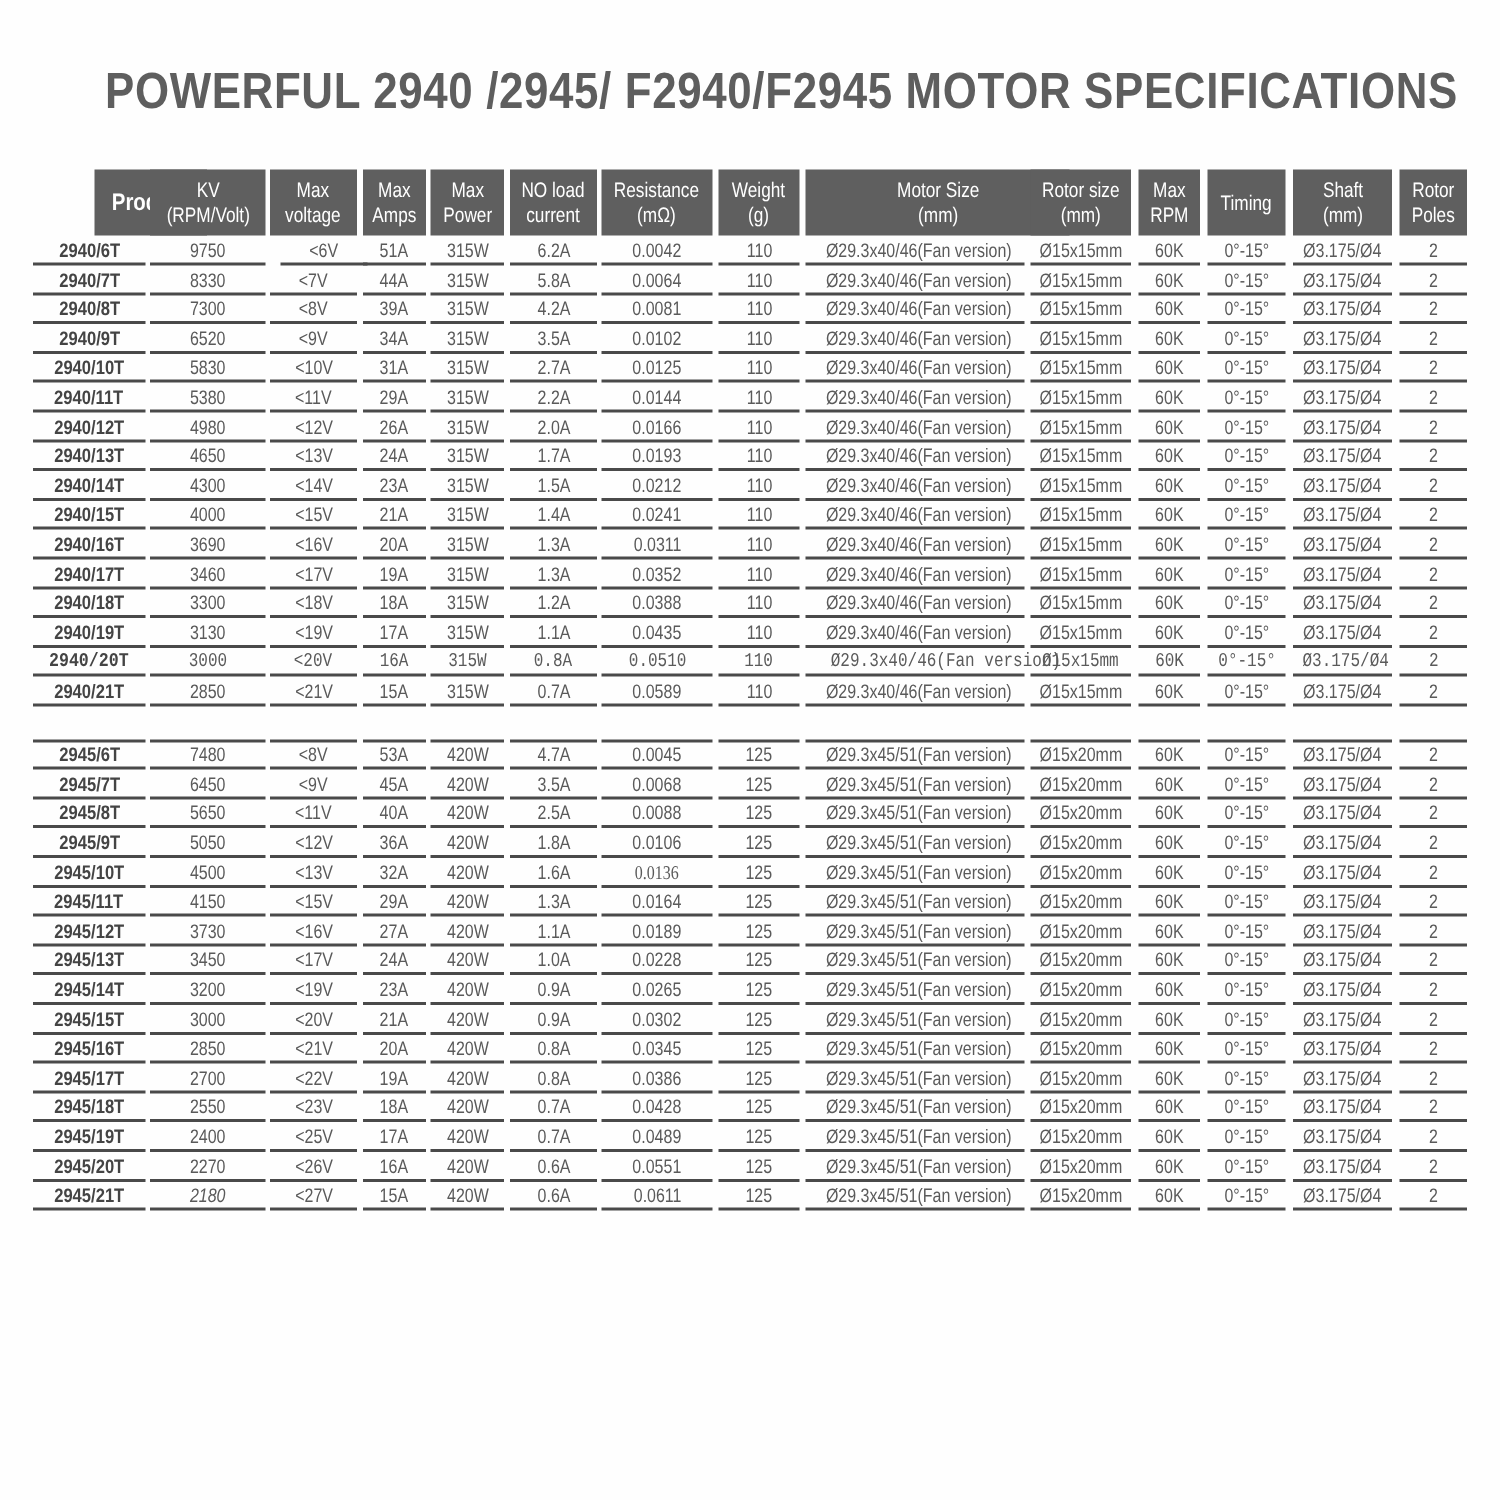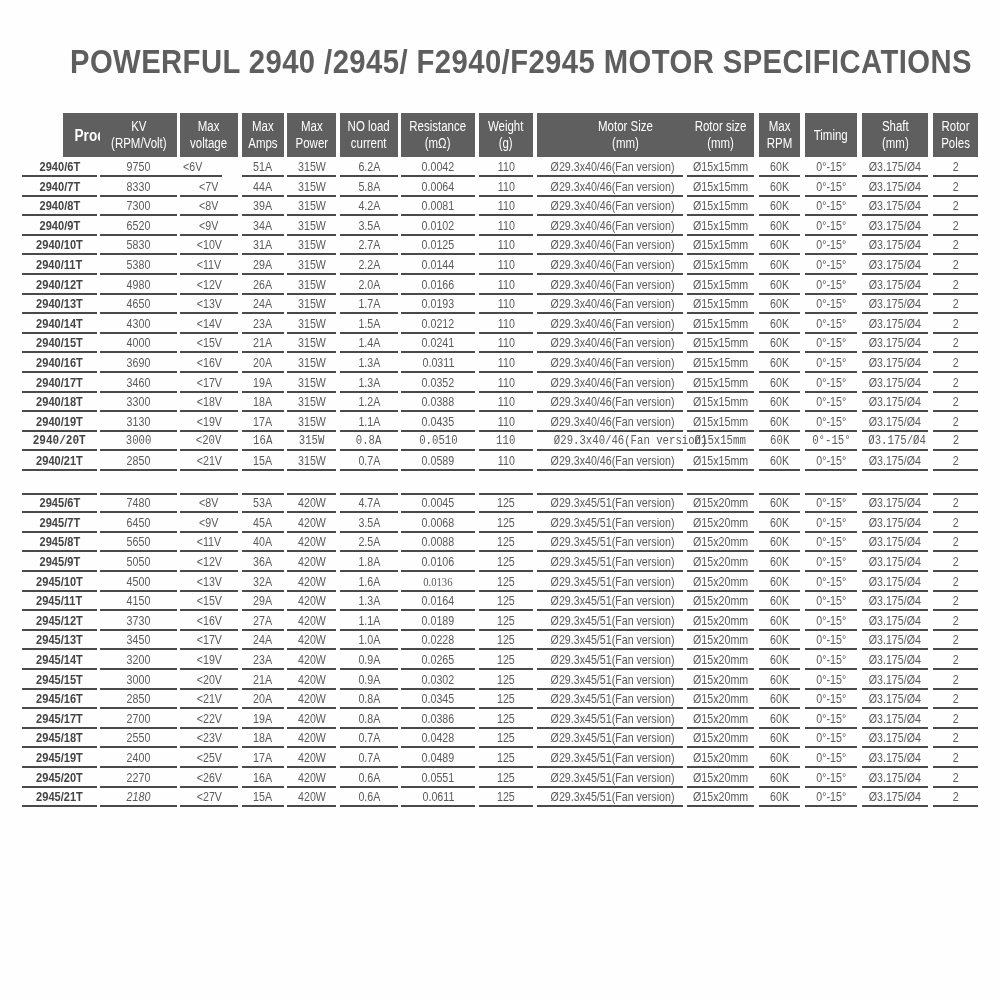--- a/index.html
+++ b/index.html
@@ -80,21 +80,21 @@
       </div>
       <div class="hdr" style="left: 911px; width: 45px;">
         <span>Rotor
 Poles</span>
       </div>
     </div>
   <div id="body-rows">
       <div class="row" style="top: 45px;">
         <div class="cell prod" style="left: 0px; width: 75px;"><span>2940/6T</span></div>
         <div class="cell" style="left: 78px; width: 77px;"><span>9750</span></div>
-        <div class="cell" style="left: 142px; width: 58px;"><span>&lt;6V</span></div>
+        <div class="cell" style="left: 165px; width: 58px;"><span>&lt;6V</span></div>
         <div class="cell" style="left: 220px; width: 42px;"><span>51A</span></div>
         <div class="cell" style="left: 265px; width: 49px;"><span>315W</span></div>
         <div class="cell" style="left: 318px; width: 58px;"><span>6.2A</span></div>
         <div class="cell" style="left: 379px; width: 74px;"><span>0.0042</span></div>
         <div class="cell" style="left: 457px; width: 54px;"><span>110</span></div>
         <div class="cell" style="left: 515px; width: 146px;"><span>Ø29.3x40/46(Fan version)</span></div>
         <div class="cell" style="left: 665px; width: 67px;"><span>Ø15x15mm</span></div>
         <div class="cell" style="left: 737px; width: 41px;"><span>60K</span></div>
         <div class="cell" style="left: 783px; width: 52px;"><span>0°-15°</span></div>
         <div class="cell" style="left: 840px; width: 66px;"><span>Ø3.175/Ø4</span></div>

